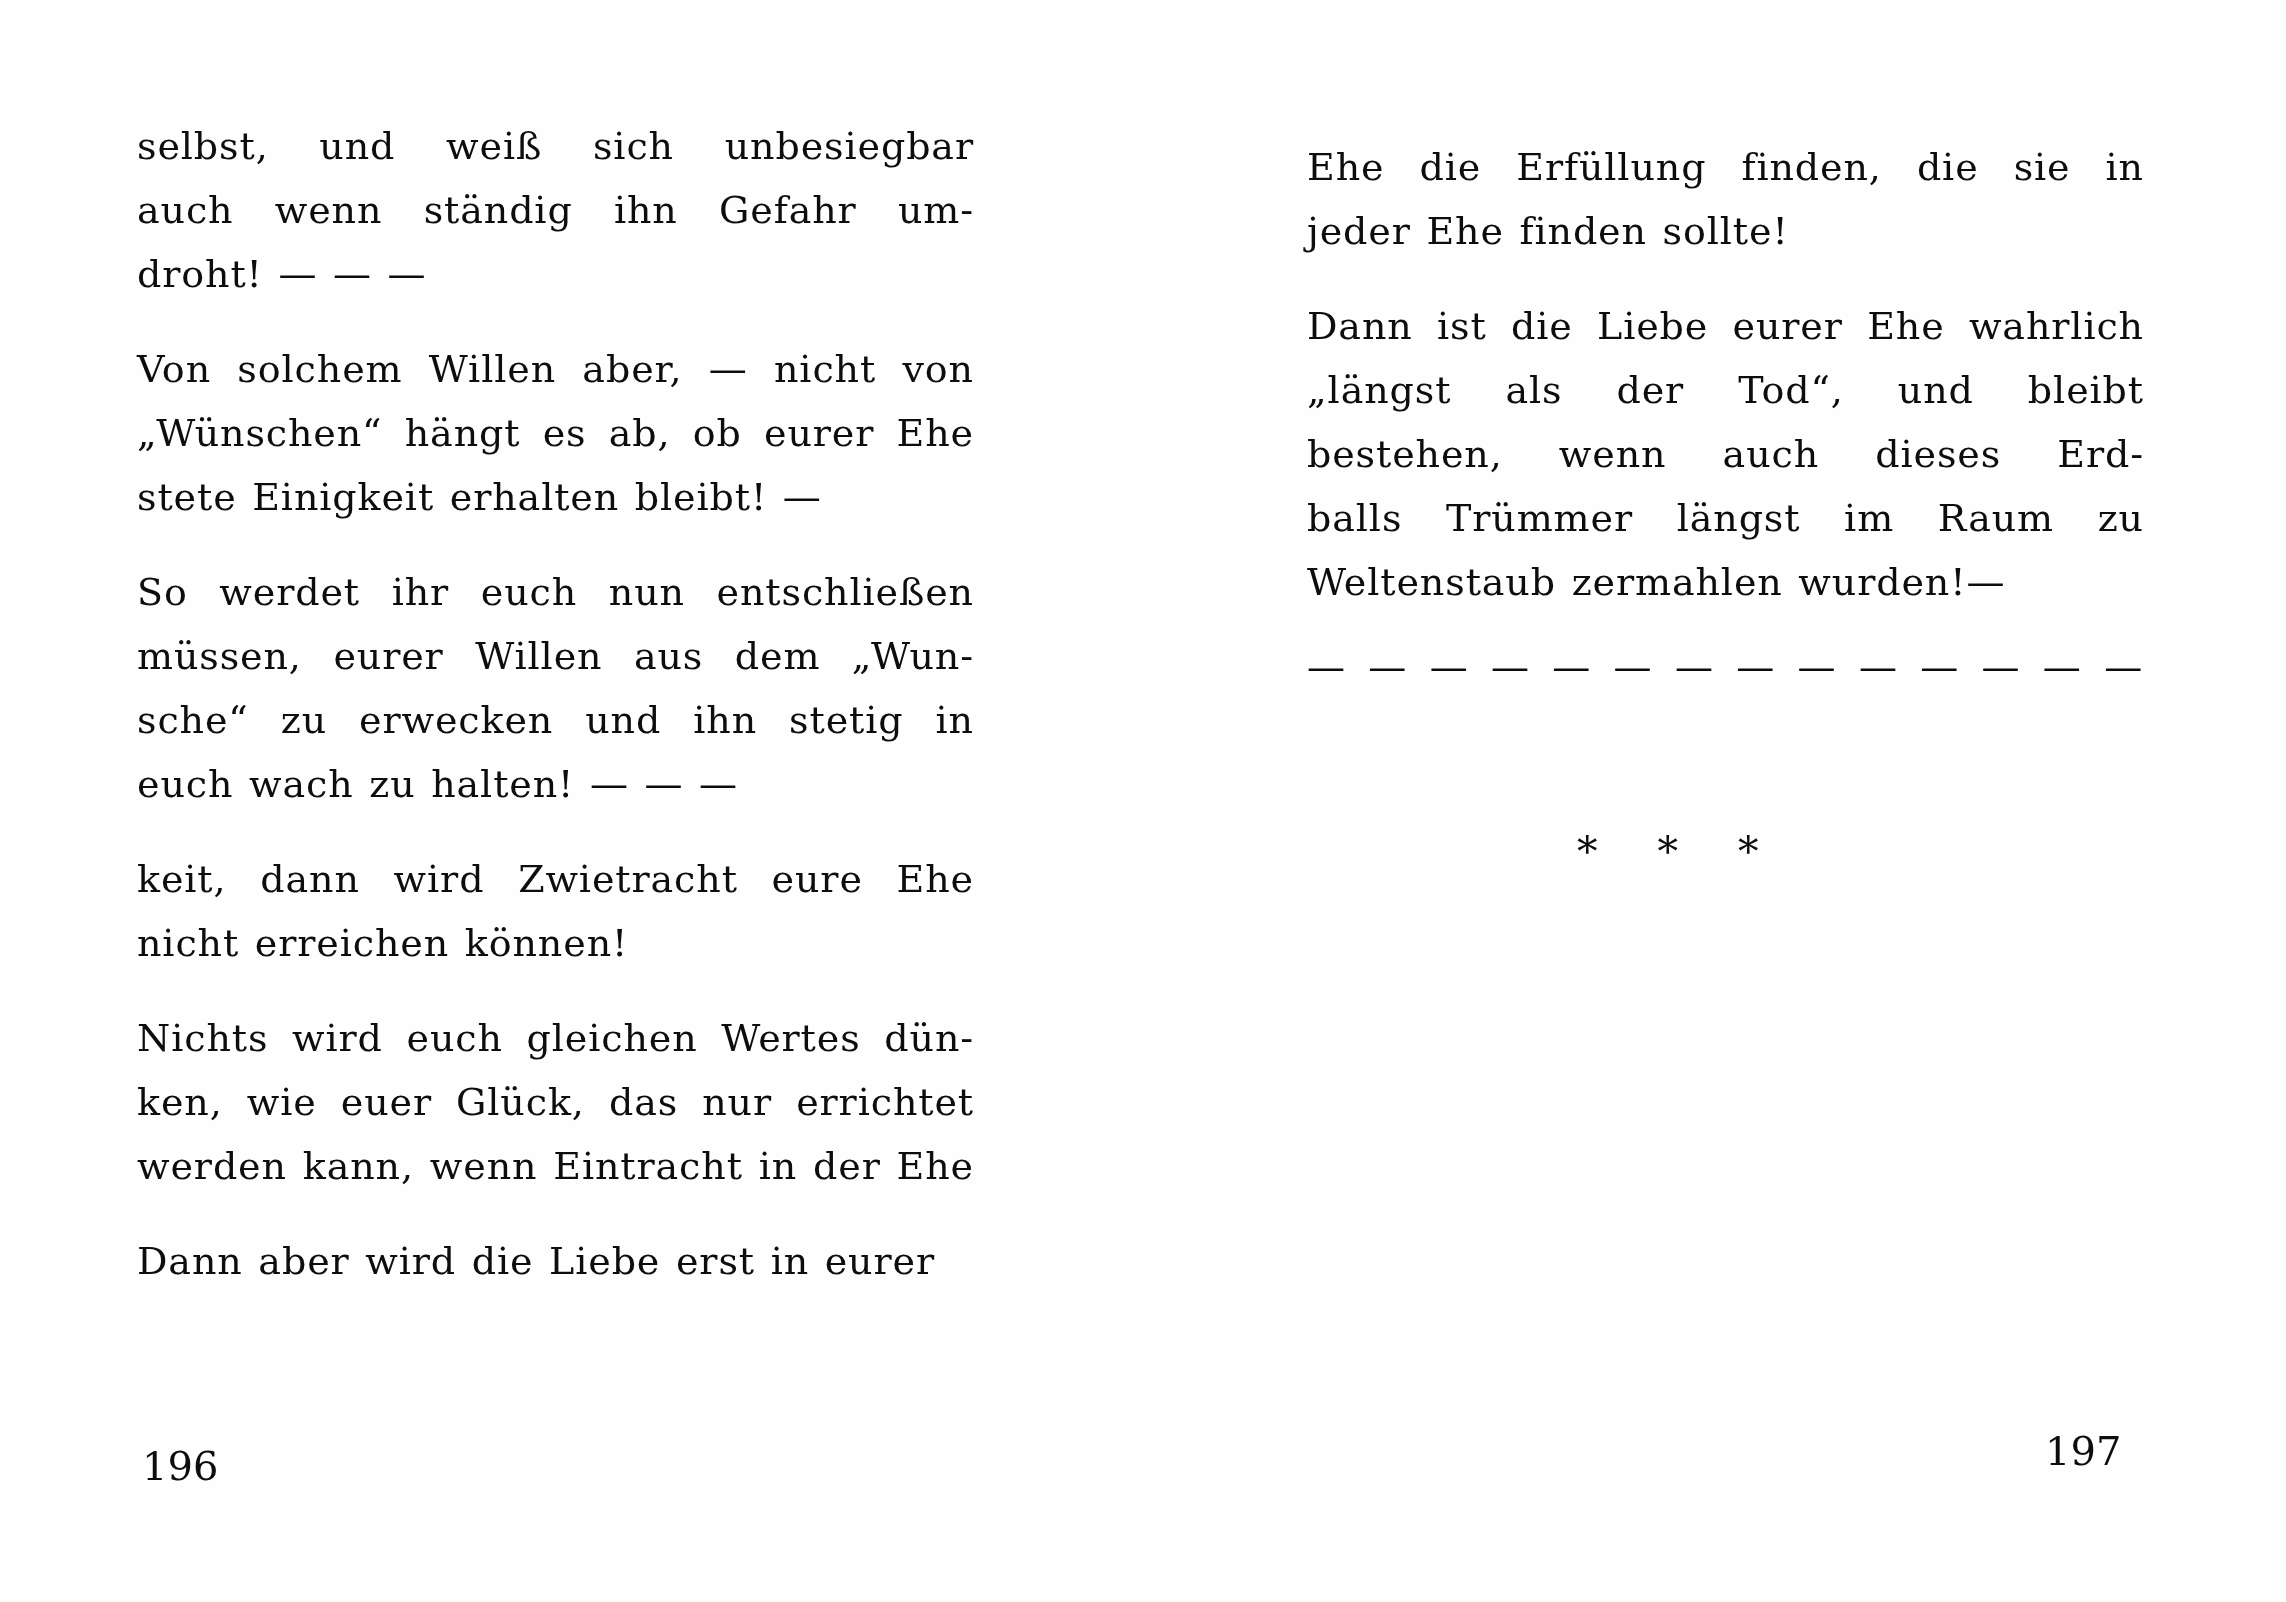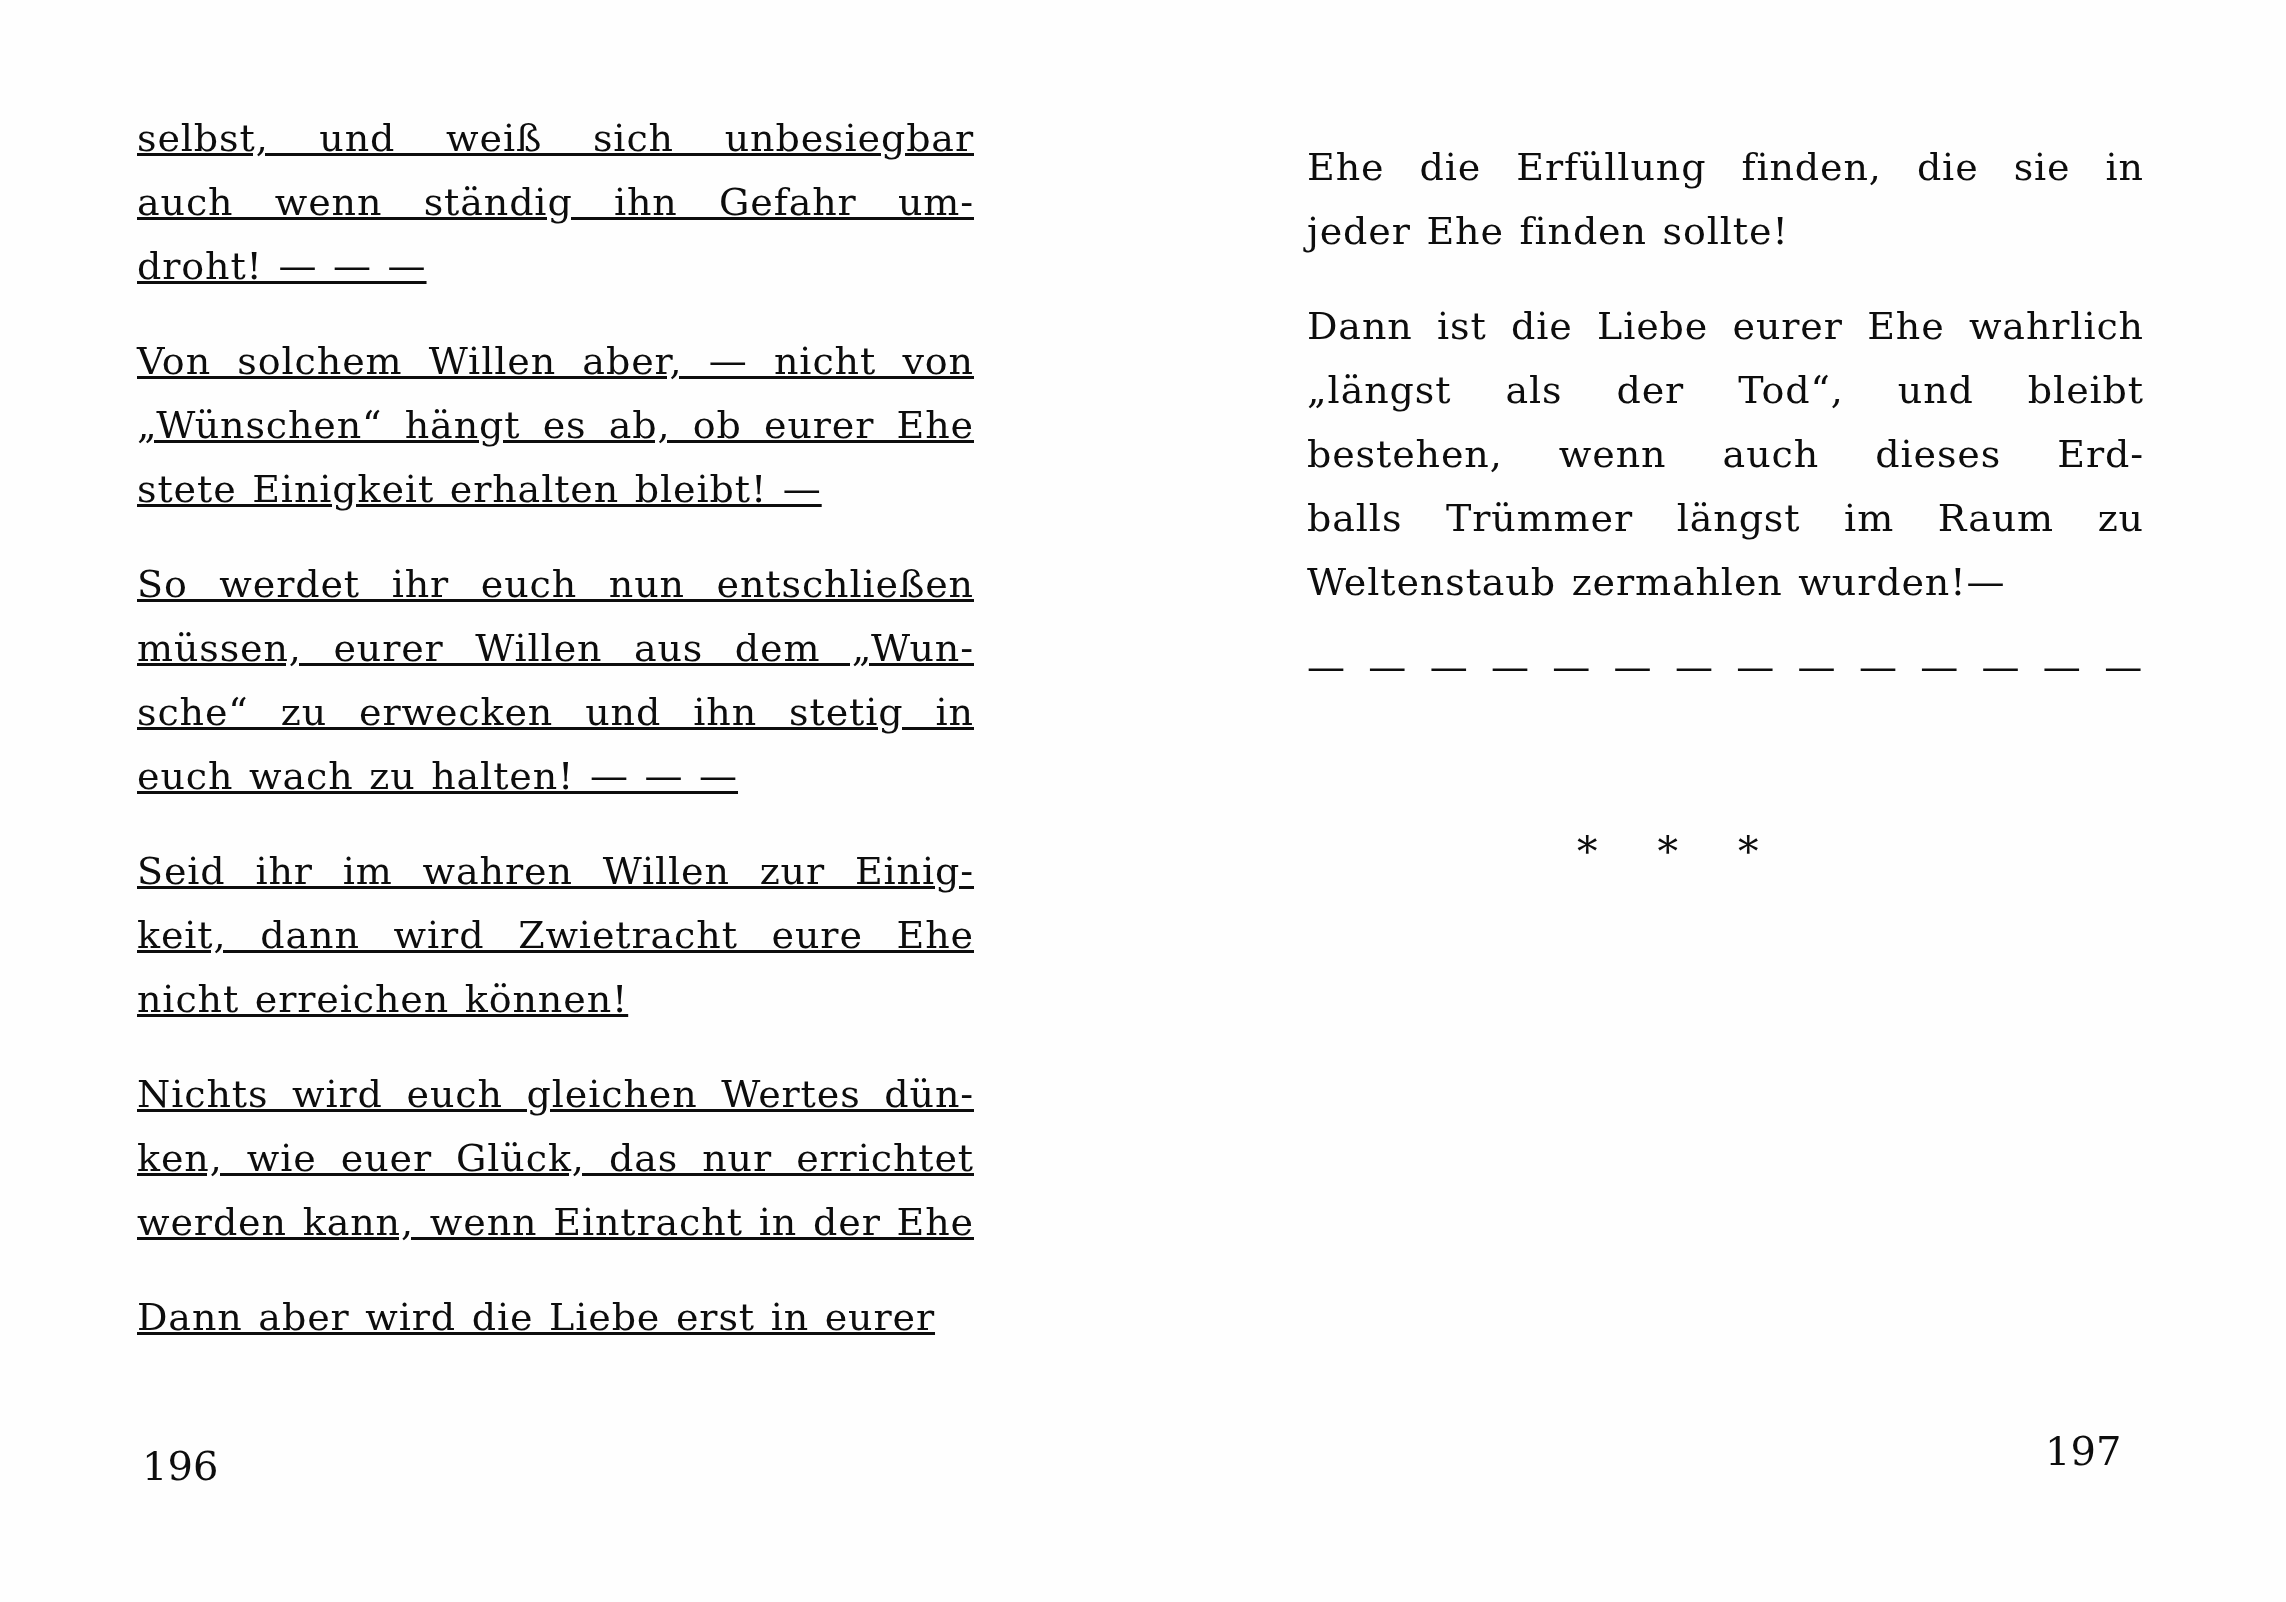--- a/index.html
+++ b/index.html
@@ -6,21 +6,21 @@
   .canvas {
     position: relative;
     width: 2286px;
     height: 1602px;
     background: #fefefe;
     color: #0d0d0d;
     font-family: "DejaVu Serif", "Liberation Serif", serif;
     overflow: hidden;
   }
   .column { position: absolute; }
-  .col-left  { left: 137px;  top: 106px; width: 837px; text-decoration: underline; }
+  .col-left  { left: 137px;  top: 114px; width: 837px; }
   .col-right { left: 1307px; top: 135px; width: 837px; }
 
   .para { margin: 0 0 31px 0; }
   .line {
     font-size: 38px;
     line-height: 64px;
     letter-spacing: 0.9px;
     word-spacing: 2.7px;
     text-align: justify;
     text-align-last: justify;
@@ -70,21 +70,20 @@
         <div class="line">„Wünschen“ hängt es ab, ob eurer Ehe</div>
         <div class="line last">stete Einigkeit erhalten bleibt! —</div>
       </div>
       <div class="para">
         <div class="line">So werdet ihr euch nun entschließen</div>
         <div class="line">müssen, eurer Willen aus dem „Wun-</div>
         <div class="line">sche“ zu erwecken und ihn stetig in</div>
         <div class="line last">euch wach zu halten! — — —</div>
       </div>
       <div class="para">
-        <div class="line">Seid ihr im wahren Willen zur Einig-</div>
         <div class="line">keit, dann wird Zwietracht eure Ehe</div>
         <div class="line last">nicht erreichen können!</div>
       </div>
       <div class="para">
         <div class="line">Nichts wird euch gleichen Wertes dün-</div>
         <div class="line">ken, wie euer Glück, das nur errichtet</div>
         <div class="line">werden kann, wenn Eintracht in der Ehe</div>
       </div>
       <div class="para">
         <div class="line last">Dann aber wird die Liebe erst in eurer</div>

